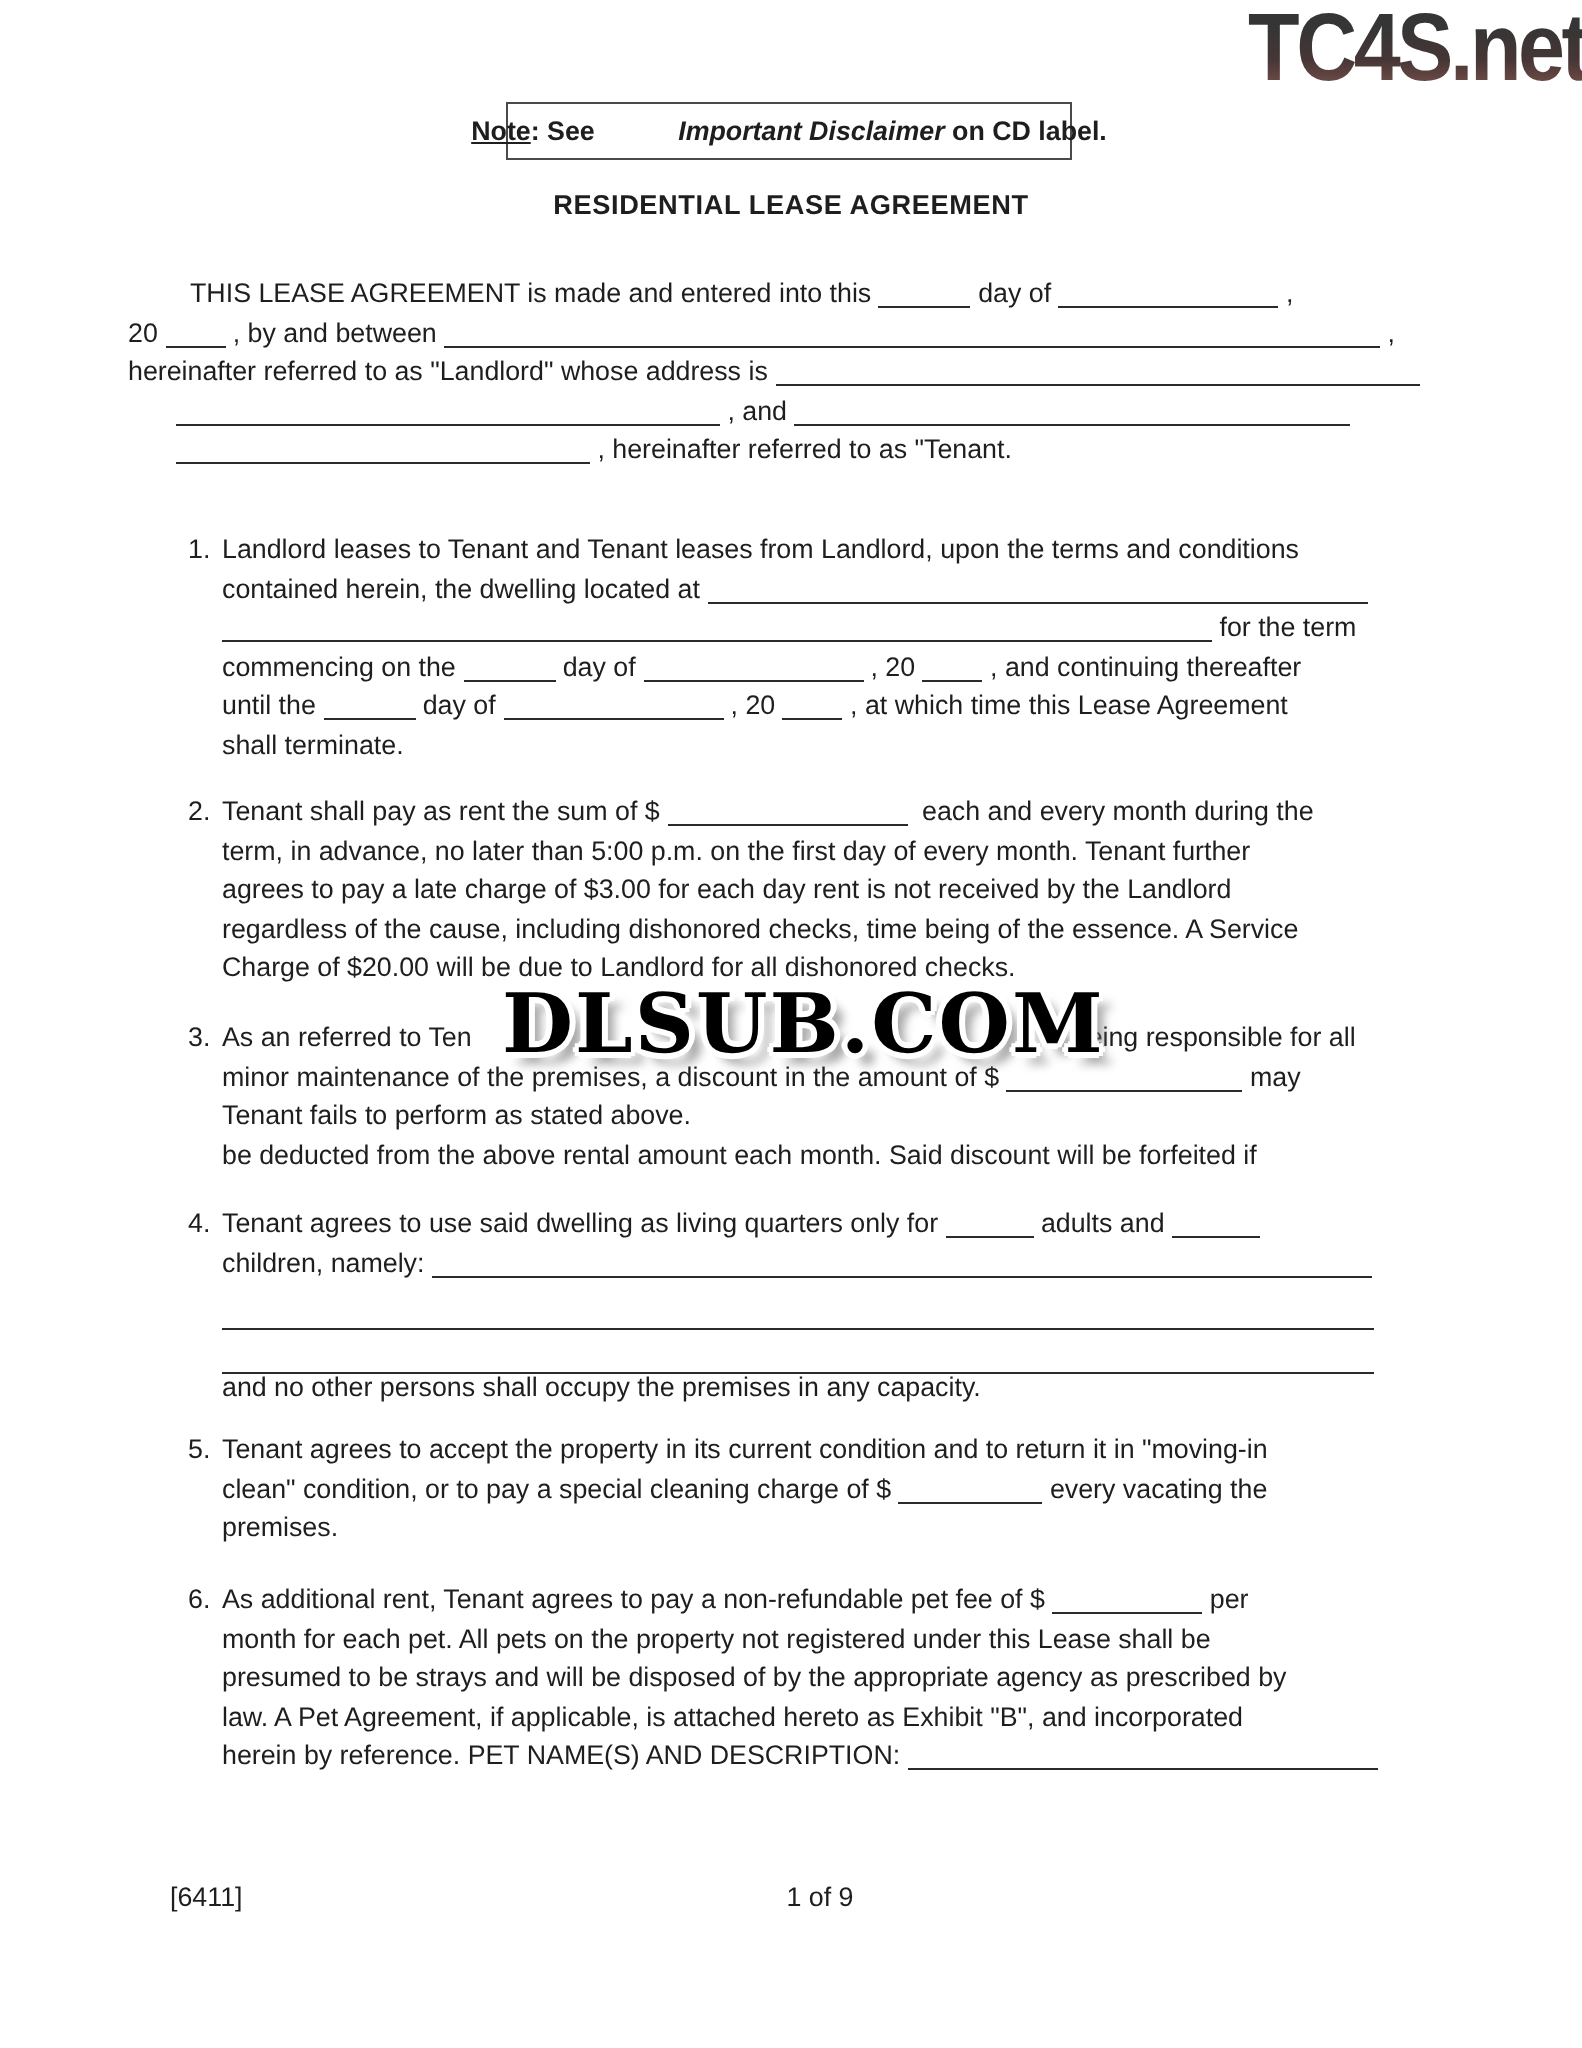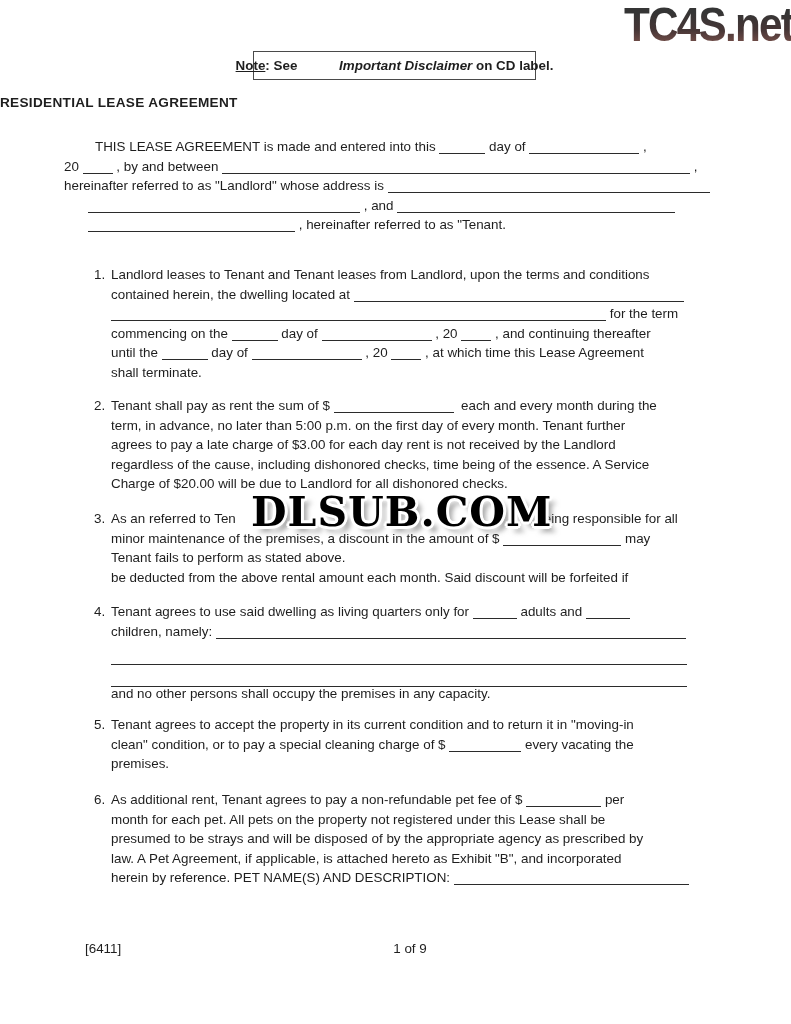--- a/index.html
+++ b/index.html
@@ -13,21 +13,21 @@
 
   #note-box{
     position:absolute;left:253px;top:51px;width:281px;height:27px;
     border:1.5px solid #4a4a4a;display:flex;align-items:center;justify-content:center;
     font-weight:bold;font-size:13.4px;white-space:pre;
   }
   #note-box .u{text-decoration:underline;}
   #note-box .em{font-style:italic;margin-left:38px;}
 
   #doc-title{
-    position:absolute;top:95px;left:0;width:791px;text-align:left;
+    position:absolute;top:95px;left:0;width:791px;text-align:center;
     font-weight:bold;font-size:13.6px;letter-spacing:.3px;
   }
 
   #intro{position:absolute;left:64px;top:137px;width:628px;}
 
   .item{position:absolute;left:94px;display:flex;}
   .item .num{width:17px;flex:none;font-size:13.4px;line-height:19.5px;}
   .item .body{width:582px;}
   #item-1{top:265px;}
   #item-2{top:396px;}

